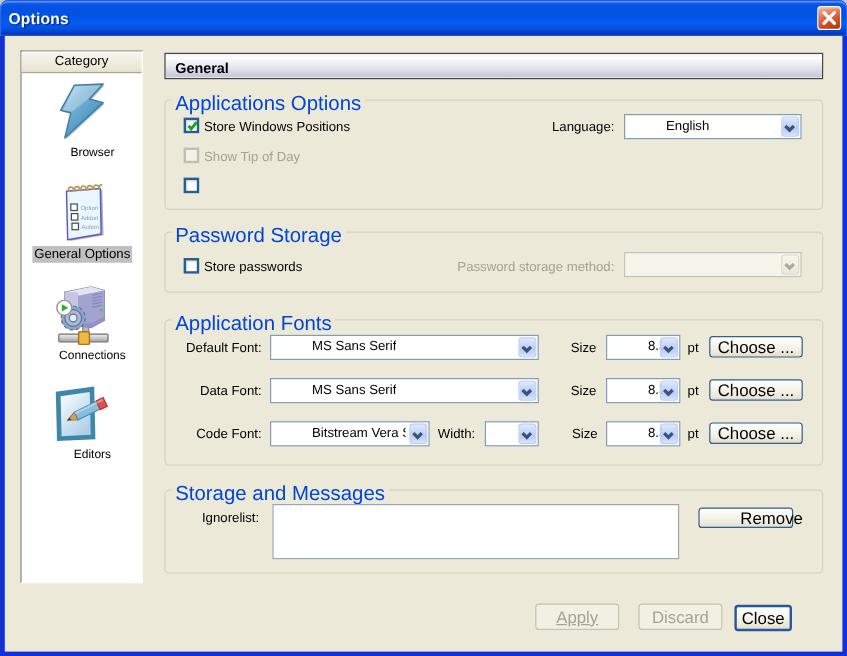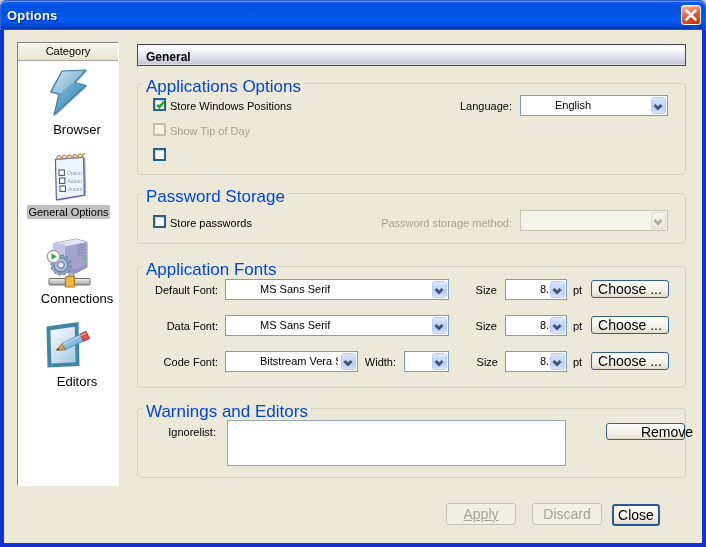--- a/index.html
+++ b/index.html
@@ -21,21 +21,21 @@
 #client { position:absolute; left:4px; top:30px; width:698px; height:513px; background:#ECE9D8; }
 
 
 #cat { position:absolute; left:17px; top:42px; width:102px; height:444px;
   background:#fff; border:1px solid; border-color:#808080 #fff #fff #808080; }
 #cathead { position:absolute; left:18px; top:43px; width:100px; height:18px;
   background:linear-gradient(180deg,#F6F5EE 0%,#ECE9D8 80%,#E2DfC8 100%);
   border-bottom:1px solid #ACA899; box-shadow:inset 0 1px 0 #fff;
   text-align:center; font-size:11px; line-height:17px; color:#000; }
 .sblabel { position:absolute; width:120px; left:17px; text-align:center;
-  font-size:13px; color:#000; }
+  font-size:10px; color:#000; }
 #gosel { position:absolute; left:27px; top:205px; width:83px; height:14px; background:#C0C0C0; }
 #goseltext { position:absolute; left:27px; top:206px; width:83px; text-align:center; font-size:11px; color:#000; }
 
 
 .lbl { position:absolute; font-size:11px; color:#000; white-space:nowrap; }
 .rlbl { position:absolute; font-size:11px; color:#000; white-space:nowrap; text-align:right; }
 .dis { color:#A5A295; }
 .grp { position:absolute; border:1px solid #D5D2BF; border-radius:4px; }
 .glab { position:absolute; font-size:17px; color:#0046D5; background:#ECE9D8; padding:0 3px; white-space:nowrap; }
 
@@ -282,21 +282,21 @@
     <div class="cbtn">
         <svg width="13" height="17" viewBox="1 0 13 17" style="position:absolute;left:0;top:0">
       <path d="M3.5 7 L7 10.5 L10.5 7" stroke="#3D5277" stroke-width="2.7" fill="none"></path>
         </svg>
       </div>
   </div>
   <div class="lbl" style="left:573px;top:356px;">pt</div>
   <div class="btn" style="left:591px;top:352px;width:78px;height:18px;">Choose ...</div>
 
   <div class="grp" style="left:137px;top:408px;width:549px;height:70px;"></div>
-  <div class="glab" style="left:143px;top:402px;">Warnings and Editors</div>
+  <div class="glab" style="left:143px;top:402px;">Storage and Messages</div>
   <div class="rlbl" style="right:490px;top:426px;">Ignorelist:</div>
   <div id="ta"></div>
-  <div class="btn" style="left:606px;top:423px;width:79px;height:17px;padding-left:43px;">Remove</div>
+  <div class="btn" style="left:582px;top:423px;width:79px;height:17px;padding-left:43px;">Remove</div>
 
   <div class="btn btndis" style="left:446px;top:503px;width:70px;height:22px;text-decoration:underline;">Apply</div>
   <div class="btn btndis" style="left:532px;top:503px;width:70px;height:22px;">Discard</div>
   <div class="btn" style="left:612px;top:504px;width:48px;height:22px;border:2px solid #2A5796;">Close</div>
 </div>
 
 </body></html>

